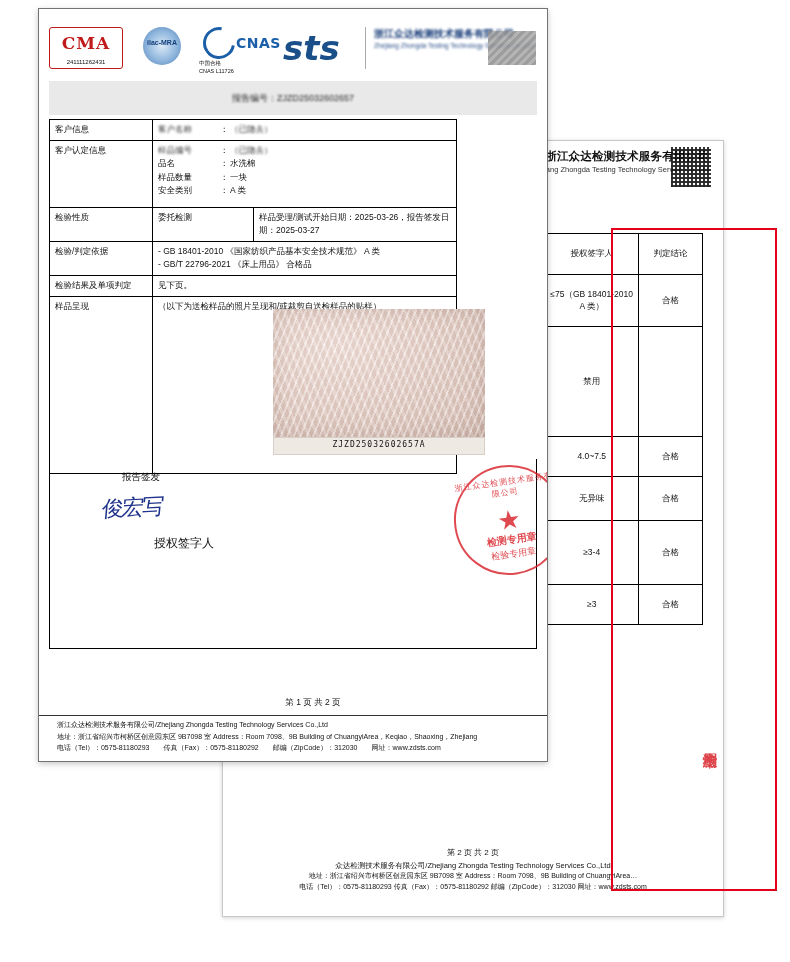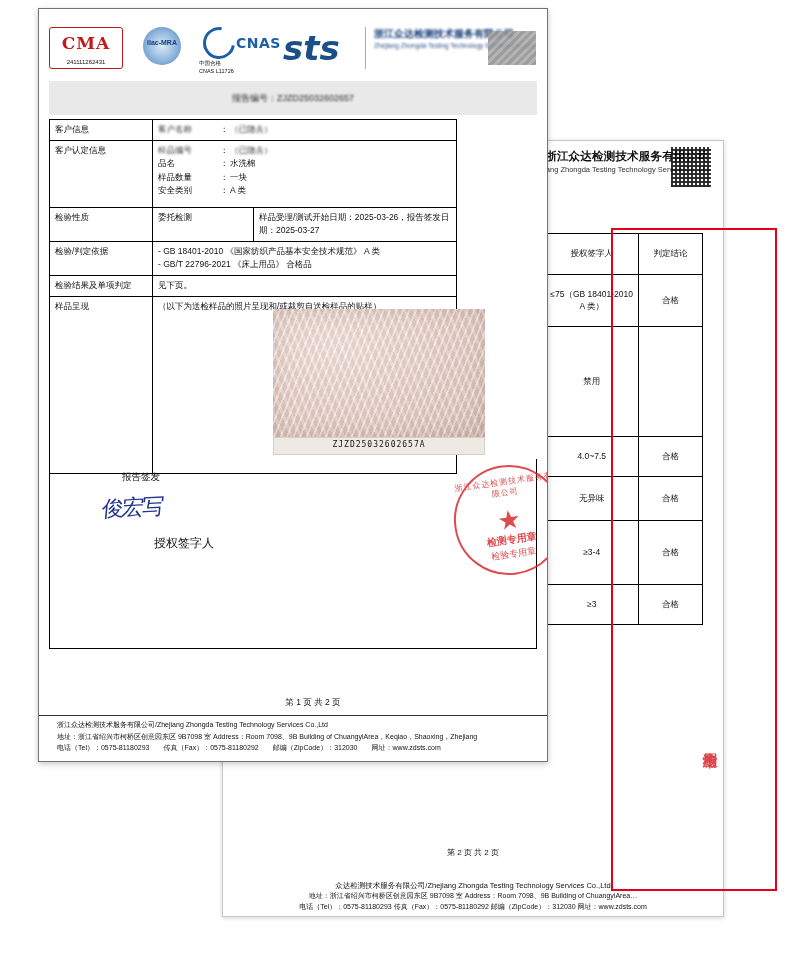--- a/index.html
+++ b/index.html
@@ -97,21 +97,21 @@
     position: absolute;
     left: 20px;
     top: 470px;
     width: 460px;
     font-size: 8px;
     line-height: 1.7;
   }
   .p2-foot {
     position: absolute;
     left: 0;
-    bottom: 4px;
+    bottom: 24px;
     width: 500px;
     text-align: center;
     font-size: 7.5px;
     color: #111;
     line-height: 1.5;
   }
   .p2-pageno {
     position: absolute;
     left: 0;
     bottom: 58px;

